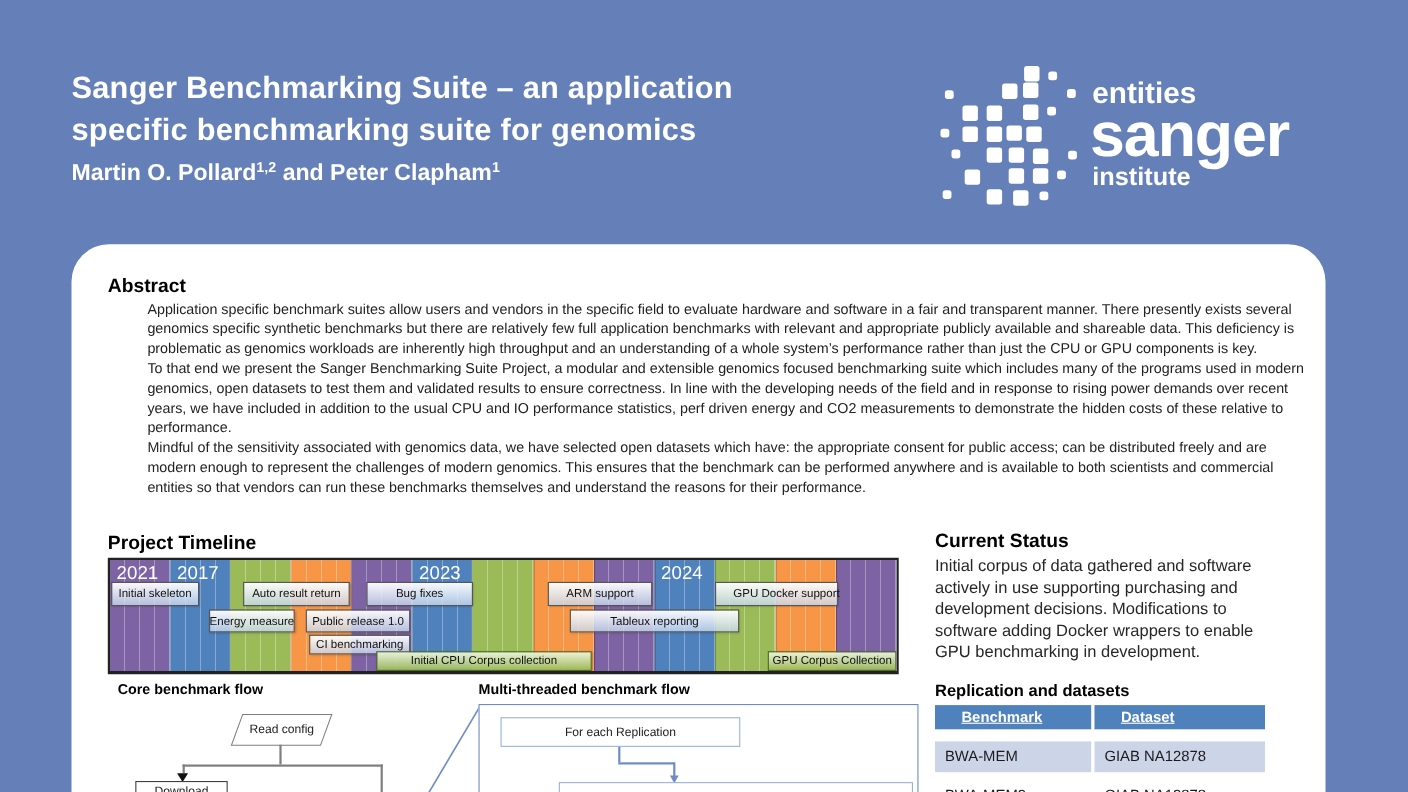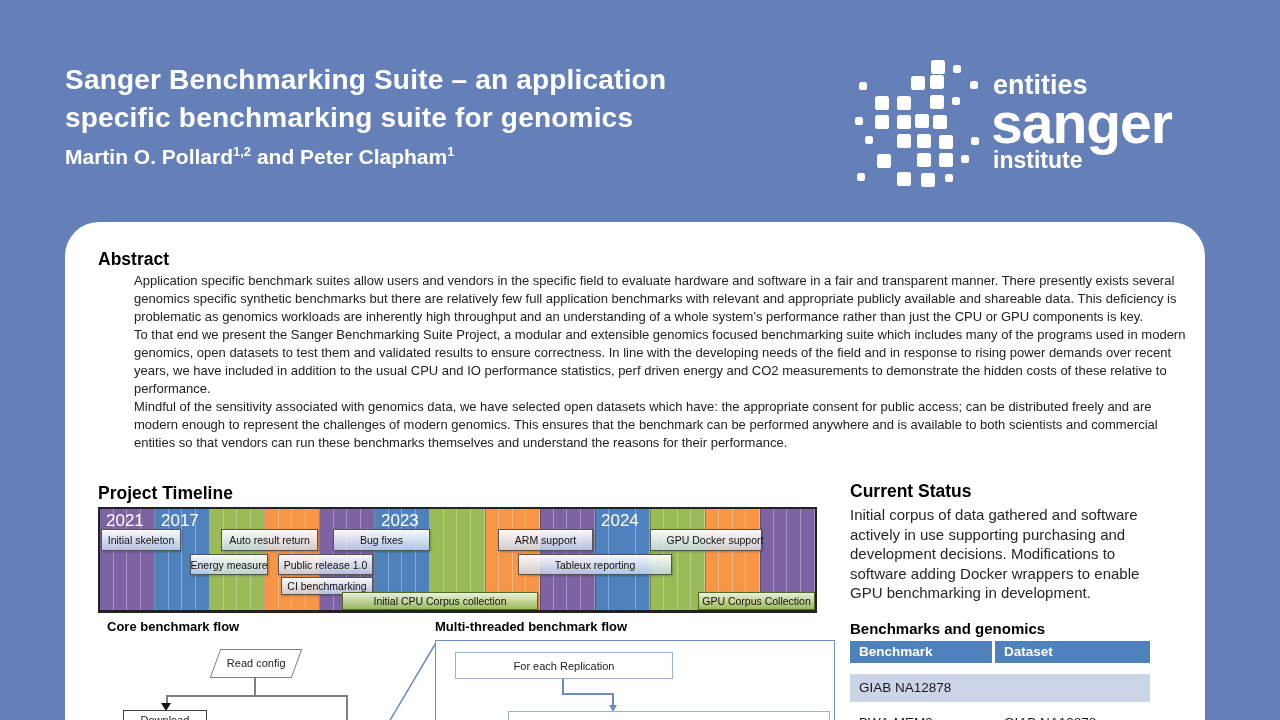--- a/index.html
+++ b/index.html
@@ -64,21 +64,21 @@
     border-right:4.5px solid transparent;border-top:7px solid #6d8cc7;}
   .diag-svg{position:absolute;left:320px;top:416px;}
 
   
   .status-text{position:absolute;left:785px;top:283px;width:304px;font-size:15px;line-height:19.6px;color:#262626;}
   .btable{position:absolute;left:785px;top:419px;width:300px;}
   .trow{display:flex;gap:3px;}
   .trow .c1{width:142px;}
   .trow .c2{flex:1;}
   .thead .c1,.thead .c2{background:#4f81bd;color:#fff;font-weight:bold;font-size:13.5px;
-    height:22px;line-height:22px;padding-left:9px;box-sizing:border-box;}
+    height:22px;line-height:22px;padding-left:24px;box-sizing:border-box;text-decoration:underline;}
   .tbody-row .c1,.tbody-row .c2{font-size:13.5px;color:#1a1a1a;height:28px;line-height:28px;
     padding-left:9px;box-sizing:border-box;}
   .row-alt .c1,.row-alt .c2{background:#ccd4e8;}
   .row-plain .c1,.row-plain .c2{background:#ffffff;}
   .tgap1{height:11px;} .tgap2{height:7px;}
 </style>
 </head>
 <body>
 
 <div class="page">
@@ -188,28 +188,29 @@
     <div class="mt-box" style="left:390px;top:430px;width:218px;height:27px">For each Replication</div>
     <div class="bline" style="left:497px;top:457px;width:1.5px;height:14px"></div>
     <div class="bline" style="left:497px;top:471px;width:51px;height:1.5px"></div>
     <div class="bline" style="left:547px;top:471px;width:1.5px;height:13px"></div>
     <div class="arrow-down-blue" style="left:543.5px;top:483px"></div>
     <div class="mt-box" style="left:443px;top:489px;width:322px;height:28px"></div>
 
     <h2 class="h-big" style="left:785px;top:259px">Current Status</h2>
     <div class="status-text">Initial corpus of data gathered and software actively in use supporting purchasing and development decisions. Modifications to software adding Docker wrappers to enable GPU benchmarking in development.</div>
 
-    <h2 class="h-mid" style="left:785px;top:398px;font-size:15px">Benchmarks and genomics</h2>
+    <h2 class="h-mid" style="left:785px;top:398px;font-size:15px">Replication and datasets</h2>
     <div class="btable" id="btable">
         <div class="trow thead">
           <div class="c1">Benchmark</div>
           <div class="c2">Dataset</div>
         </div>
         <div class="tgap1"></div>
         <div class="trow tbody-row row-alt">
+          <div class="c1">BWA-MEM</div>
           <div class="c2">GIAB NA12878</div>
         </div>
         <div class="tgap2"></div>
         <div class="trow tbody-row row-plain">
           <div class="c1">BWA-MEM2</div>
           <div class="c2">GIAB NA12878</div>
         </div>
       </div>
 
   </div>

